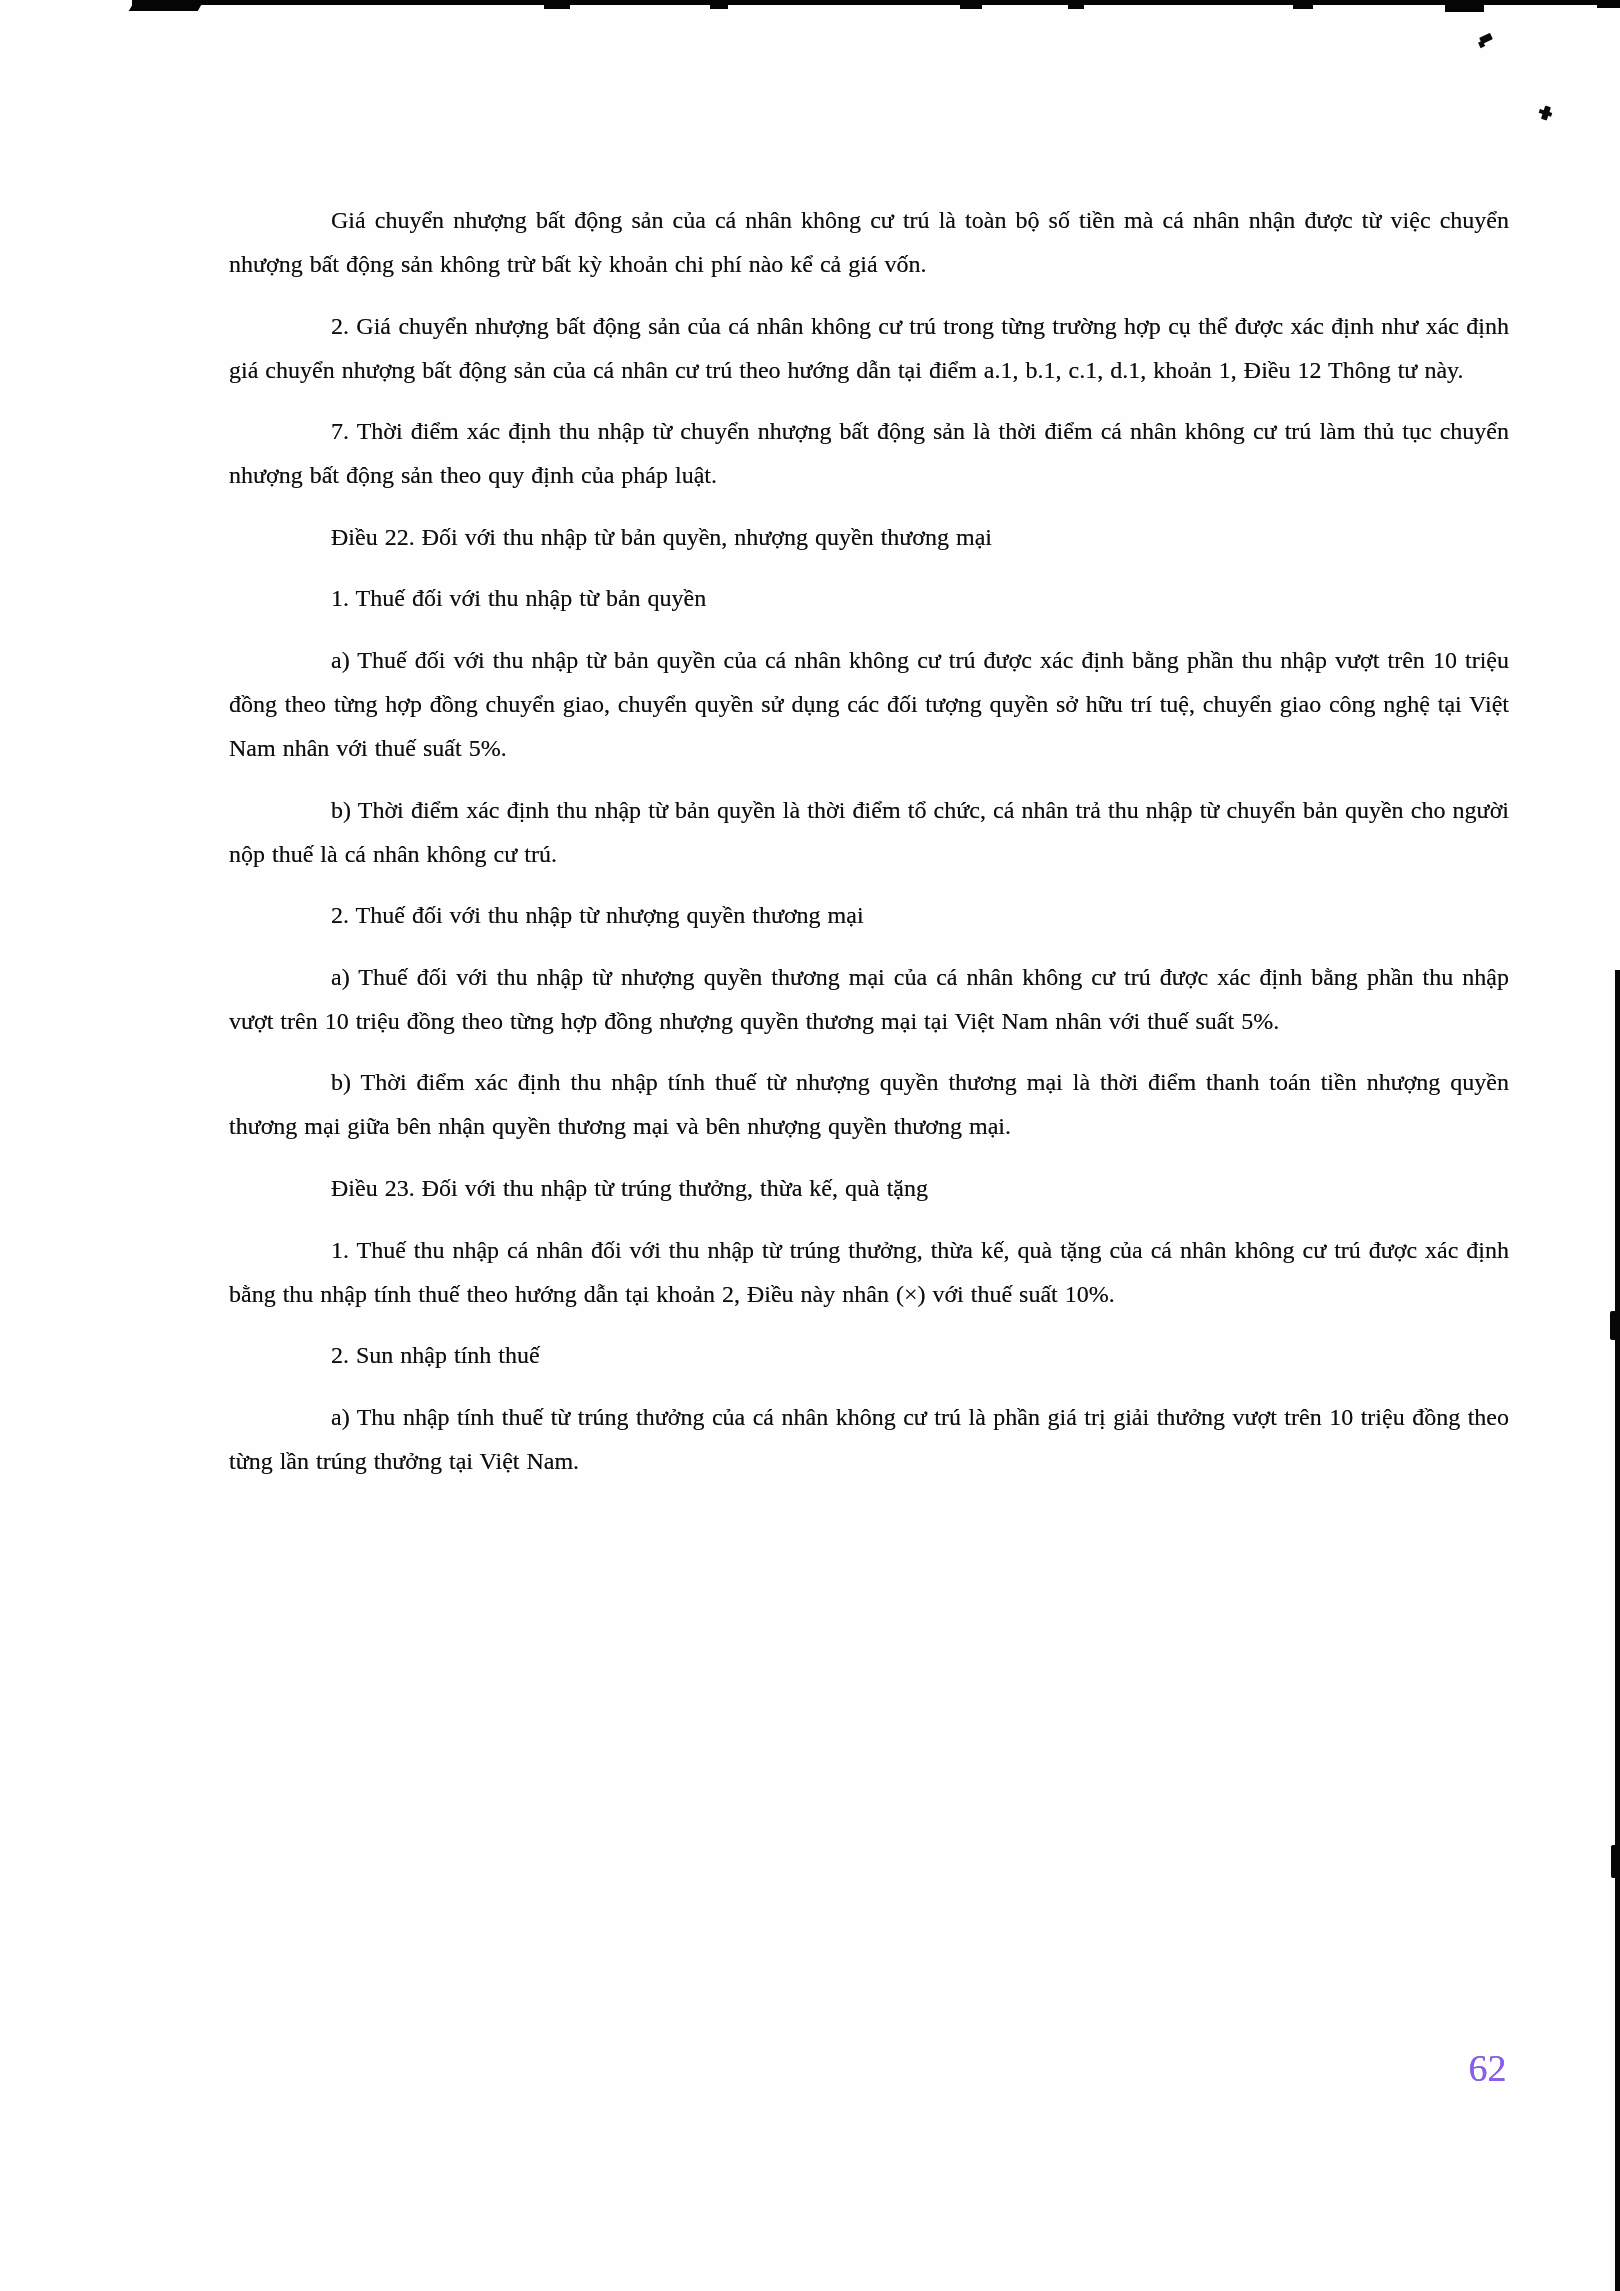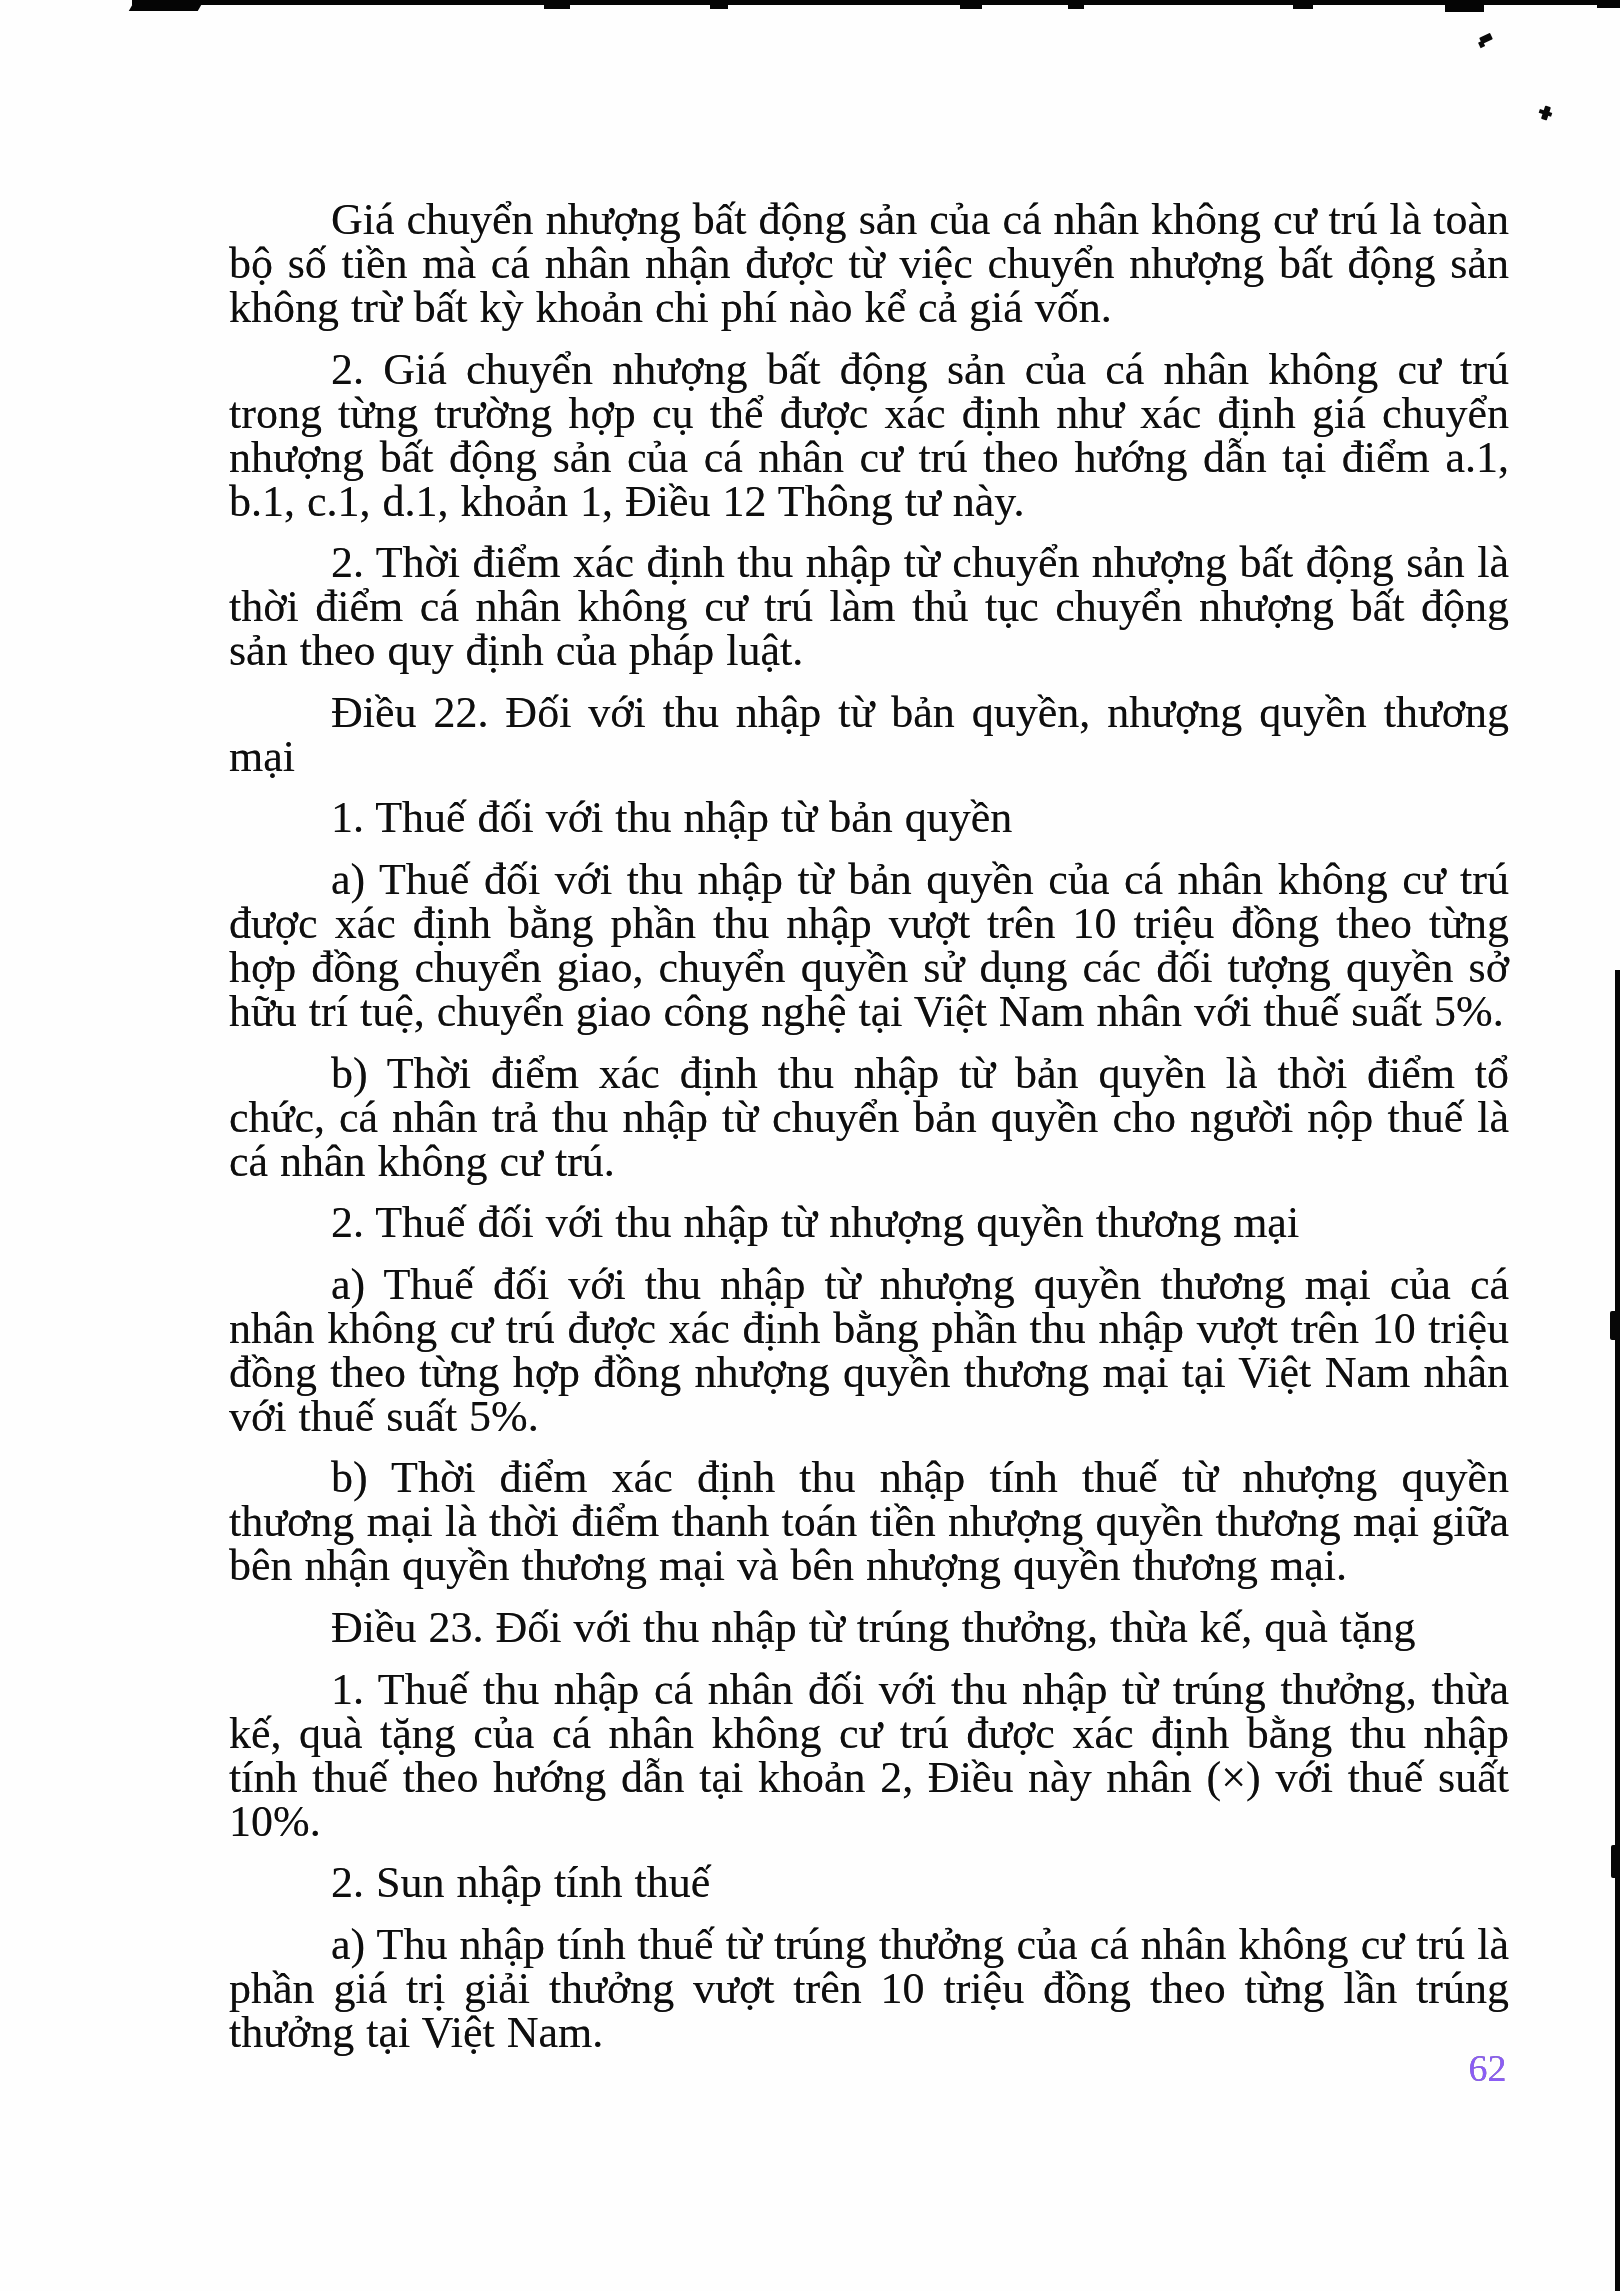--- a/index.html
+++ b/index.html
@@ -65,21 +65,21 @@
   .speck-1::after { content:""; position:absolute; left:-2.9px; top:3.9px; width:4.9px; height:5.9px; background:#0a0a0a; }
   .speck-2 { left: 1543px; top: 106px; width: 5.9px;  height: 13.7px; border-radius: 1px; transform: rotate(18deg); }
   .speck-2::after { content:""; position:absolute; left:-3.9px; top:4.9px; width:12.7px; height:3.9px; background:#0a0a0a; }
   
   .content {
     position: absolute;
     left: 229px;
     top: 198px;
     width: 1280px;
     color: #0e0e0e;
-    font-size: 44px;
+    font-size: 24px;
     line-height: 44px;
     text-align: justify;
     word-spacing: 1px;
     text-shadow: 0 0 0.6px rgba(10,10,10,0.55);
   }
   .para {
     margin: 0 0 17.6px 0;
     text-indent: 102px;
   }
   .para.heading {
@@ -116,21 +116,21 @@
   <div class="speck speck-1"></div>
   <div class="speck speck-2"></div>
 
   <div class="scan-line-right"></div>
   <div class="scan-blob blob-1"></div>
   <div class="scan-blob blob-2"></div>
 
   <main class="content">
     <p class="para">Giá chuyển nhượng bất động sản của cá nhân không cư trú là toàn bộ số tiền mà cá nhân nhận được từ việc chuyển nhượng bất động sản không trừ bất kỳ khoản chi phí nào kể cả giá vốn.</p>
     <p class="para">2. Giá chuyển nhượng bất động sản của cá nhân không cư trú trong từng trường hợp cụ thể được xác định như xác định giá chuyển nhượng bất động sản của cá nhân cư trú theo hướng dẫn tại điểm a.1, b.1, c.1, d.1, khoản 1, Điều 12 Thông tư này.</p>
-    <p class="para">2. Thời điểm xác định thu nhập từ chuyển nhượng bất động sản là thời điểm cá nhân không cư trú làm thủ tục chuyển nhượng bất động sản theo quy định của pháp luật.</p>
+    <p class="para">7. Thời điểm xác định thu nhập từ chuyển nhượng bất động sản là thời điểm cá nhân không cư trú làm thủ tục chuyển nhượng bất động sản theo quy định của pháp luật.</p>
     <p class="para heading">Điều 22. Đối với thu nhập từ bản quyền, nhượng quyền thương mại</p>
     <p class="para">1. Thuế đối với thu nhập từ bản quyền</p>
     <p class="para">a) Thuế đối với thu nhập từ bản quyền của cá nhân không cư trú được xác định bằng phần thu nhập vượt trên 10 triệu đồng theo từng hợp đồng chuyển giao, chuyển quyền sử dụng các đối tượng quyền sở hữu trí tuệ, chuyển giao công nghệ tại Việt Nam nhân với thuế suất 5%.</p>
     <p class="para">b) Thời điểm xác định thu nhập từ bản quyền là thời điểm tổ chức, cá nhân trả thu nhập từ chuyển bản quyền cho người nộp thuế là cá nhân không cư trú.</p>
     <p class="para">2. Thuế đối với thu nhập từ nhượng quyền thương mại</p>
     <p class="para">a) Thuế đối với thu nhập từ nhượng quyền thương mại của cá nhân không cư trú được xác định bằng phần thu nhập vượt trên 10 triệu đồng theo từng hợp đồng nhượng quyền thương mại tại Việt Nam nhân với thuế suất 5%.</p>
     <p class="para">b) Thời điểm xác định thu nhập tính thuế từ nhượng quyền thương mại là thời điểm thanh toán tiền nhượng quyền thương mại giữa bên nhận quyền thương mại và bên nhượng quyền thương mại.</p>
     <p class="para heading">Điều 23. Đối với thu nhập từ trúng thưởng, thừa kế, quà tặng</p>
     <p class="para">1. Thuế thu nhập cá nhân đối với thu nhập từ trúng thưởng, thừa kế, quà tặng của cá nhân không cư trú được xác định bằng thu nhập tính thuế theo hướng dẫn tại khoản 2, Điều này nhân (×) với thuế suất 10%.</p>
     <p class="para">2. Sun nhập tính thuế</p>

